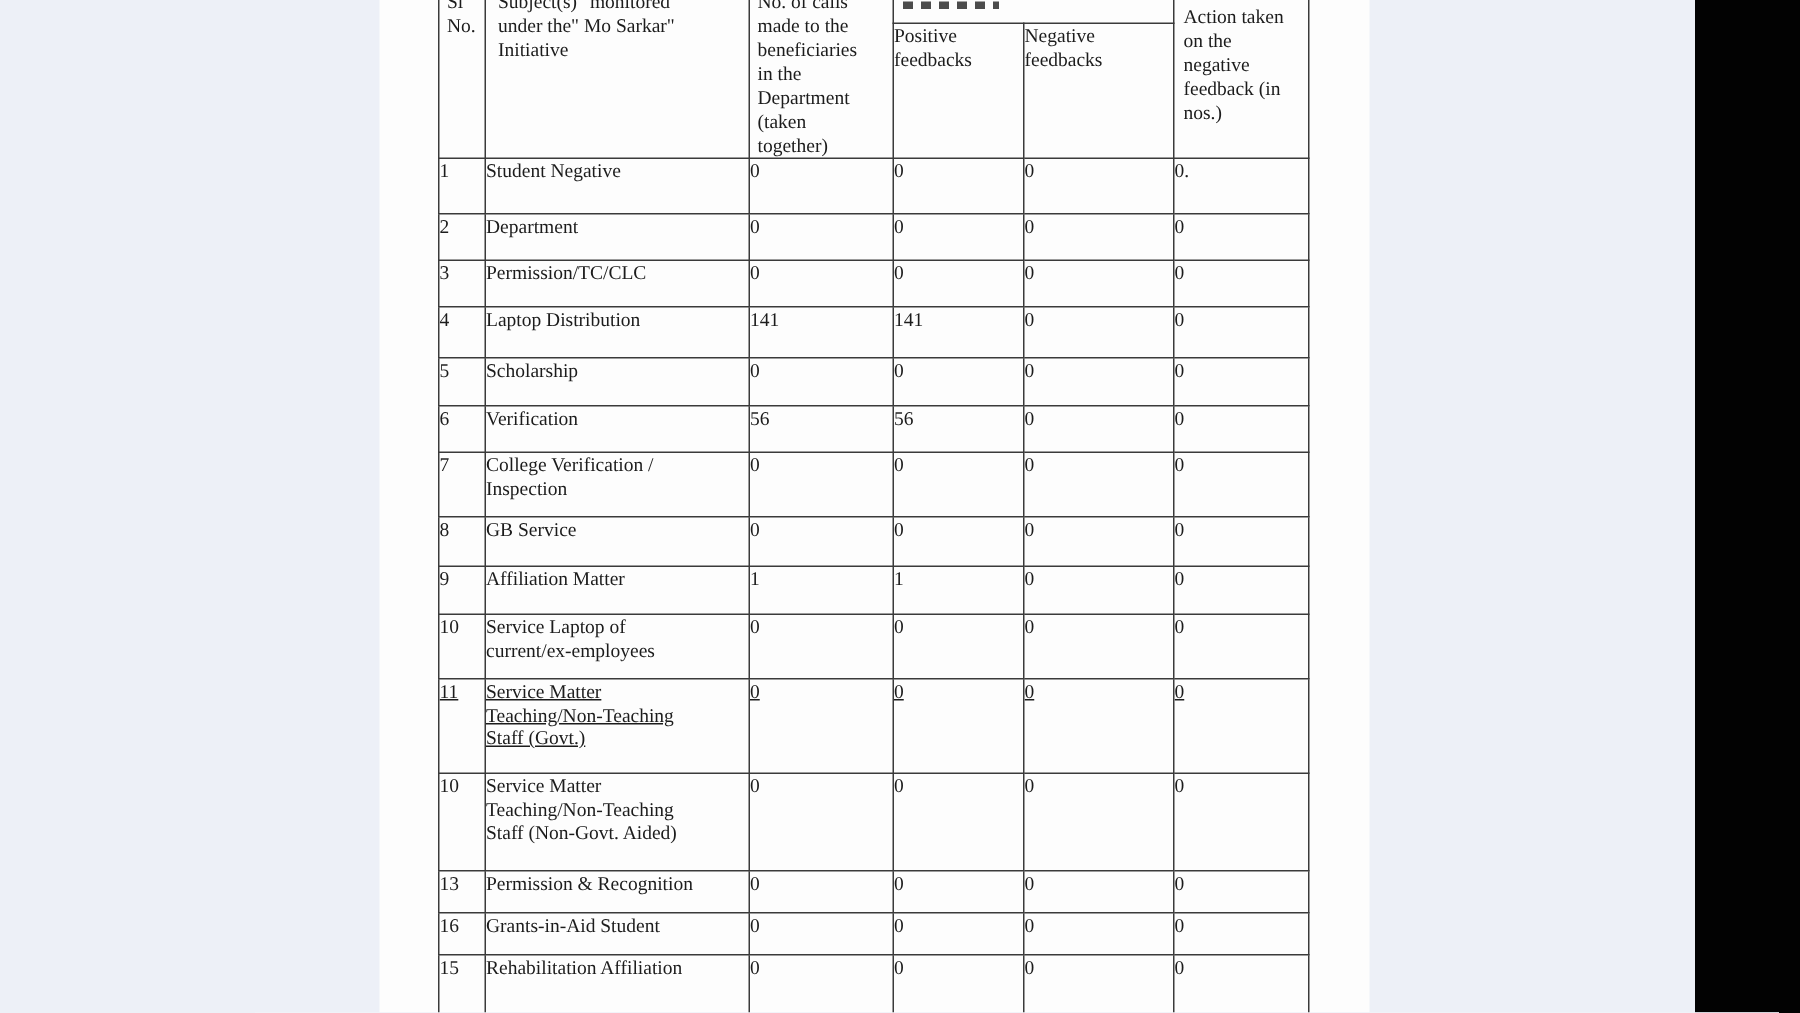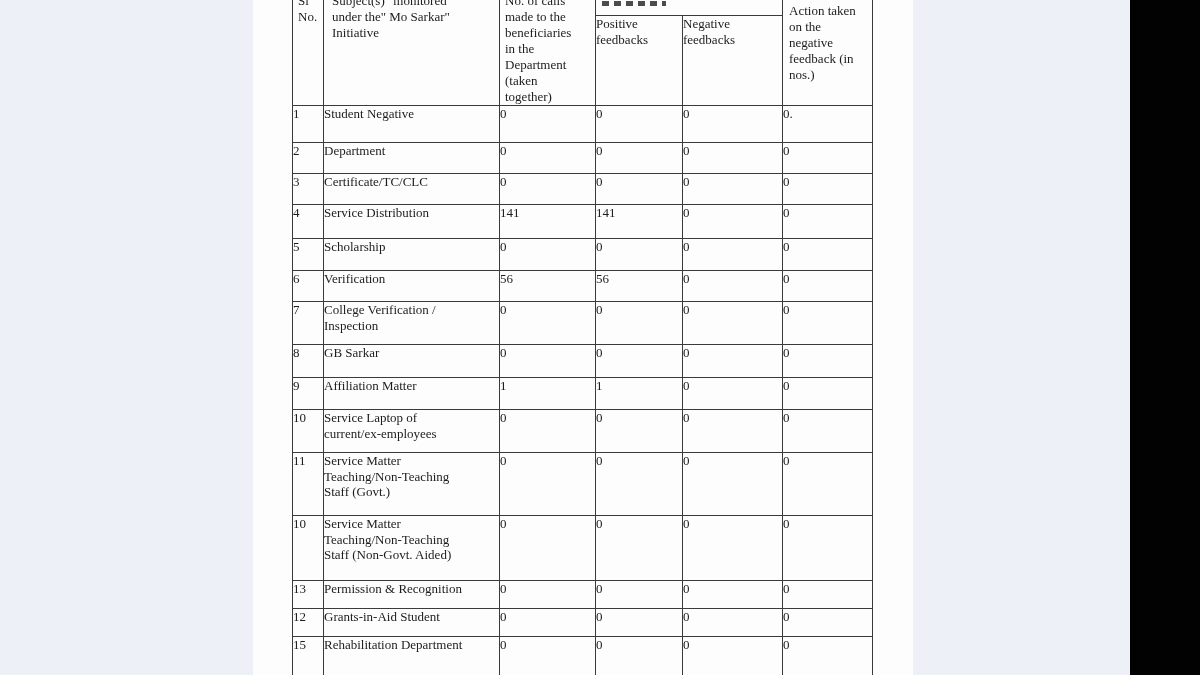--- a/index.html
+++ b/index.html
@@ -112,29 +112,29 @@
           <tr style="height: 31px;">
     <td class="c-sl">2</td>
     <td class="c-sub">Department</td>
     <td class="c-calls">0</td>
     <td class="c-pos">0</td>
     <td class="c-neg">0</td>
     <td class="c-act">0</td>
   </tr>
           <tr style="height: 31px;">
     <td class="c-sl">3</td>
-    <td class="c-sub">Certificate/TC/CLC</td>
+    <td class="c-sub">Permission/TC/CLC</td>
     <td class="c-calls">0</td>
     <td class="c-pos">0</td>
     <td class="c-neg">0</td>
     <td class="c-act">0</td>
   </tr>
           <tr style="height: 34px;">
     <td class="c-sl">4</td>
-    <td class="c-sub">Service Distribution</td>
+    <td class="c-sub">Laptop Distribution</td>
     <td class="c-calls">141</td>
     <td class="c-pos">141</td>
     <td class="c-neg">0</td>
     <td class="c-act">0</td>
   </tr>
           <tr style="height: 32px;">
     <td class="c-sl">5</td>
     <td class="c-sub">Scholarship</td>
     <td class="c-calls">0</td>
     <td class="c-pos">0</td>
@@ -153,21 +153,21 @@
     <td class="c-sl">7</td>
     <td class="c-sub">College Verification /
 Inspection</td>
     <td class="c-calls">0</td>
     <td class="c-pos">0</td>
     <td class="c-neg">0</td>
     <td class="c-act">0</td>
   </tr>
           <tr style="height: 33px;">
     <td class="c-sl">8</td>
-    <td class="c-sub">GB Sarkar</td>
+    <td class="c-sub">GB Service</td>
     <td class="c-calls">0</td>
     <td class="c-pos">0</td>
     <td class="c-neg">0</td>
     <td class="c-act">0</td>
   </tr>
           <tr style="height: 32px;">
     <td class="c-sl">9</td>
     <td class="c-sub">Affiliation Matter</td>
     <td class="c-calls">1</td>
     <td class="c-pos">1</td>
@@ -176,21 +176,21 @@
   </tr>
           <tr style="height: 43px;">
     <td class="c-sl">10</td>
     <td class="c-sub">Service Laptop of
 current/ex-employees</td>
     <td class="c-calls">0</td>
     <td class="c-pos">0</td>
     <td class="c-neg">0</td>
     <td class="c-act">0</td>
   </tr>
-          <tr style="height: 63px;">
+          <tr style="height: 63px; text-decoration: underline;">
     <td class="c-sl">11</td>
     <td class="c-sub">Service Matter
 Teaching/Non-Teaching
 Staff (Govt.)</td>
     <td class="c-calls">0</td>
     <td class="c-pos">0</td>
     <td class="c-neg">0</td>
     <td class="c-act">0</td>
   </tr>
           <tr style="height: 65px;">
@@ -205,30 +205,30 @@
   </tr>
           <tr style="height: 28px;">
     <td class="c-sl">13</td>
     <td class="c-sub">Permission &amp; Recognition</td>
     <td class="c-calls">0</td>
     <td class="c-pos">0</td>
     <td class="c-neg">0</td>
     <td class="c-act">0</td>
   </tr>
           <tr style="height: 28px;">
-    <td class="c-sl">12</td>
+    <td class="c-sl">16</td>
     <td class="c-sub">Grants-in-Aid Student</td>
     <td class="c-calls">0</td>
     <td class="c-pos">0</td>
     <td class="c-neg">0</td>
     <td class="c-act">0</td>
   </tr>
           <tr style="height: 40px;">
     <td class="c-sl">15</td>
-    <td class="c-sub">Rehabilitation Department</td>
+    <td class="c-sub">Rehabilitation Affiliation</td>
     <td class="c-calls">0</td>
     <td class="c-pos">0</td>
     <td class="c-neg">0</td>
     <td class="c-act">0</td>
   </tr>
         </tbody>
     </table>
   </div>
   <div class="letterbox"></div>
 </div>

